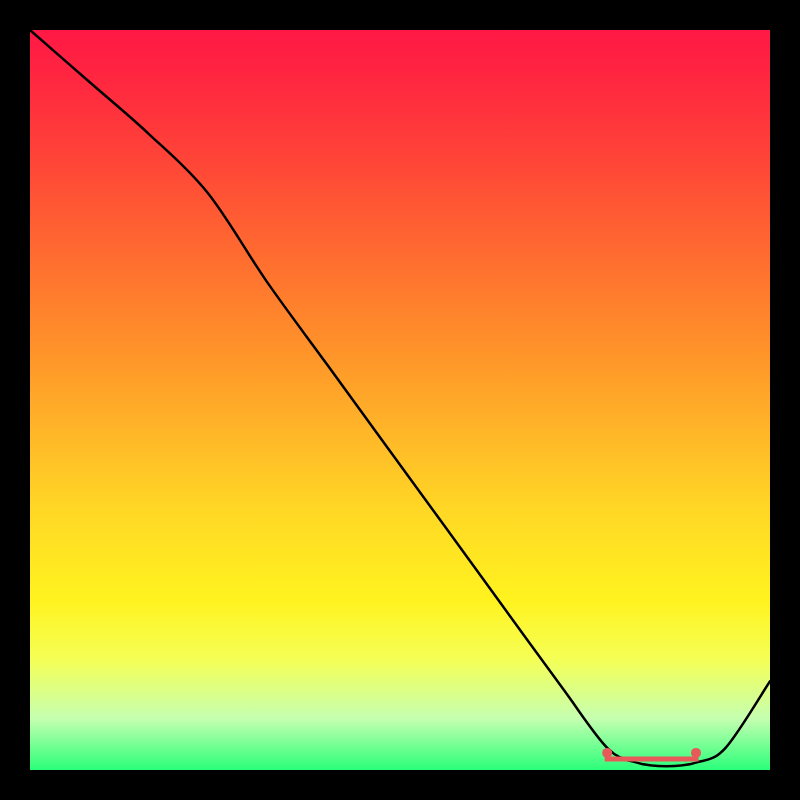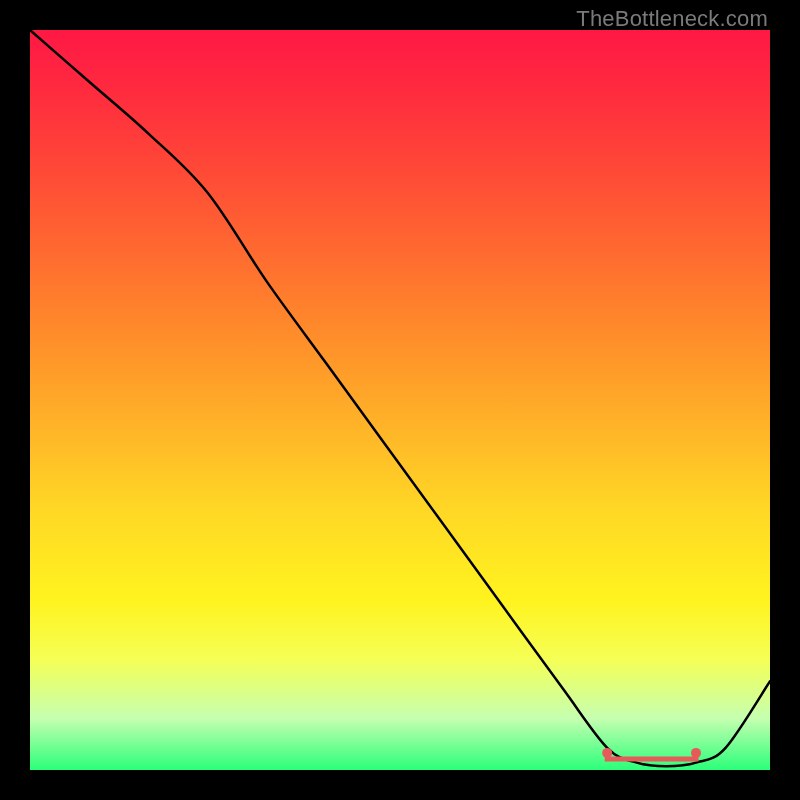--- a/index.html
+++ b/index.html
@@ -45,21 +45,20 @@
     pointer-events: none;
   }
   .curve { fill: none; stroke: #000; stroke-width: 2.5; stroke-linejoin: round; stroke-linecap: round; }
   .bracket { fill: none; stroke: #e85a5a; stroke-width: 5; stroke-linecap: round; }
   .bracket-cap { fill: #e85a5a; }
 </style>
 </head>
 <body>
 
 <div class="canvas">
-  <div class="watermark">TheBottleneck.com</div>
   <div class="plot-area">
     <svg class="overlay" viewBox="0 0 740 740">
       <path id="curve-path" class="curve" d="M 0 0 C 9.866666666666667 8.633333333333326, 39.46666666666667 34.53333333333329, 59.2 51.799999999999955 C 78.93333333333334 69.06666666666662, 98.66666666666667 85.10000000000002, 118.4 103.60000000000002 C 138.13333333333333 122.10000000000002, 157.86666666666667 138.1333333333333, 177.6 162.79999999999995 C 197.33333333333331 187.4666666666666, 217.06666666666666 223.2333333333333, 236.8 251.59999999999997 C 256.53333333333336 279.96666666666664, 276.26666666666665 305.8666666666666, 296 332.99999999999994 C 315.73333333333335 360.13333333333327, 335.46666666666664 387.26666666666665, 355.2 414.4 C 374.93333333333334 441.5333333333333, 394.6666666666667 468.66666666666663, 414.40000000000003 495.79999999999995 C 434.1333333333334 522.9333333333333, 453.8666666666667 550.0666666666667, 473.6 577.2 C 493.33333333333337 604.3333333333334, 515.5333333333333 635.1666666666667, 532.8 658.6 C 550.0666666666666 682.0333333333333, 564.8666666666667 705.4666666666666, 577.2 717.8 C 589.5333333333334 730.1333333333333, 596.9333333333333 729.5166666666667, 606.8 732.6 C 616.6666666666666 735.6833333333334, 626.5333333333333 736.3, 636.4 736.3 C 646.2666666666667 736.3, 656.1333333333333 735.6833333333334, 666 732.6 C 675.8666666666667 729.5166666666667, 683.2666666666665 731.3666666666666, 695.5999999999999 717.8 C 707.9333333333333 704.2333333333333, 732.6 662.3000000000001, 740 651.2"></path>
       <g id="bracket-group">
         <path id="bracket-line" class="bracket" d="M 577.2 722.9 L 577.2 728.9 L 666 728.9 L 666 722.9"></path>
         <circle id="bracket-cap-left" class="bracket-cap" r="5" cx="577.2" cy="722.9"></circle>
         <circle id="bracket-cap-right" class="bracket-cap" r="5" cx="666" cy="722.9"></circle>
       </g>
     </svg>
   </div>

